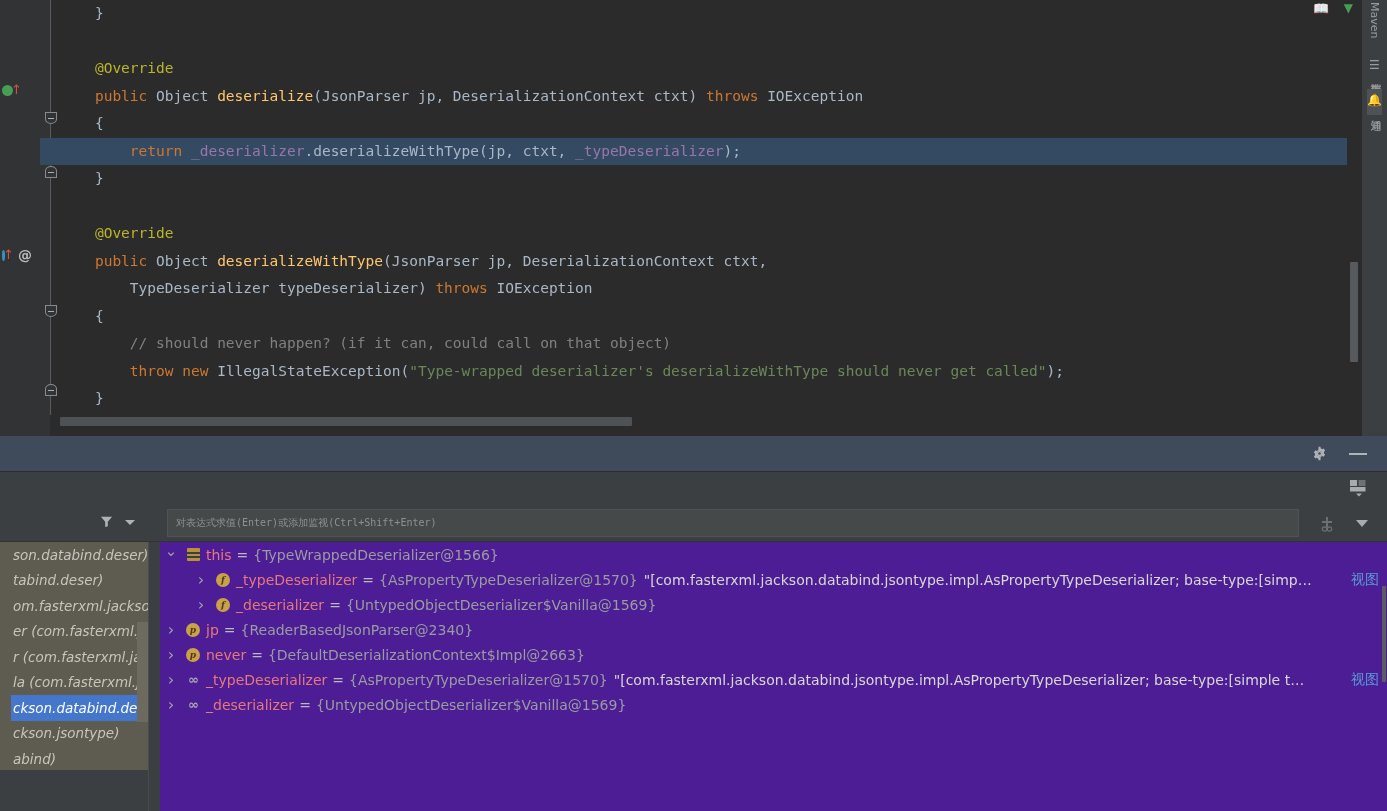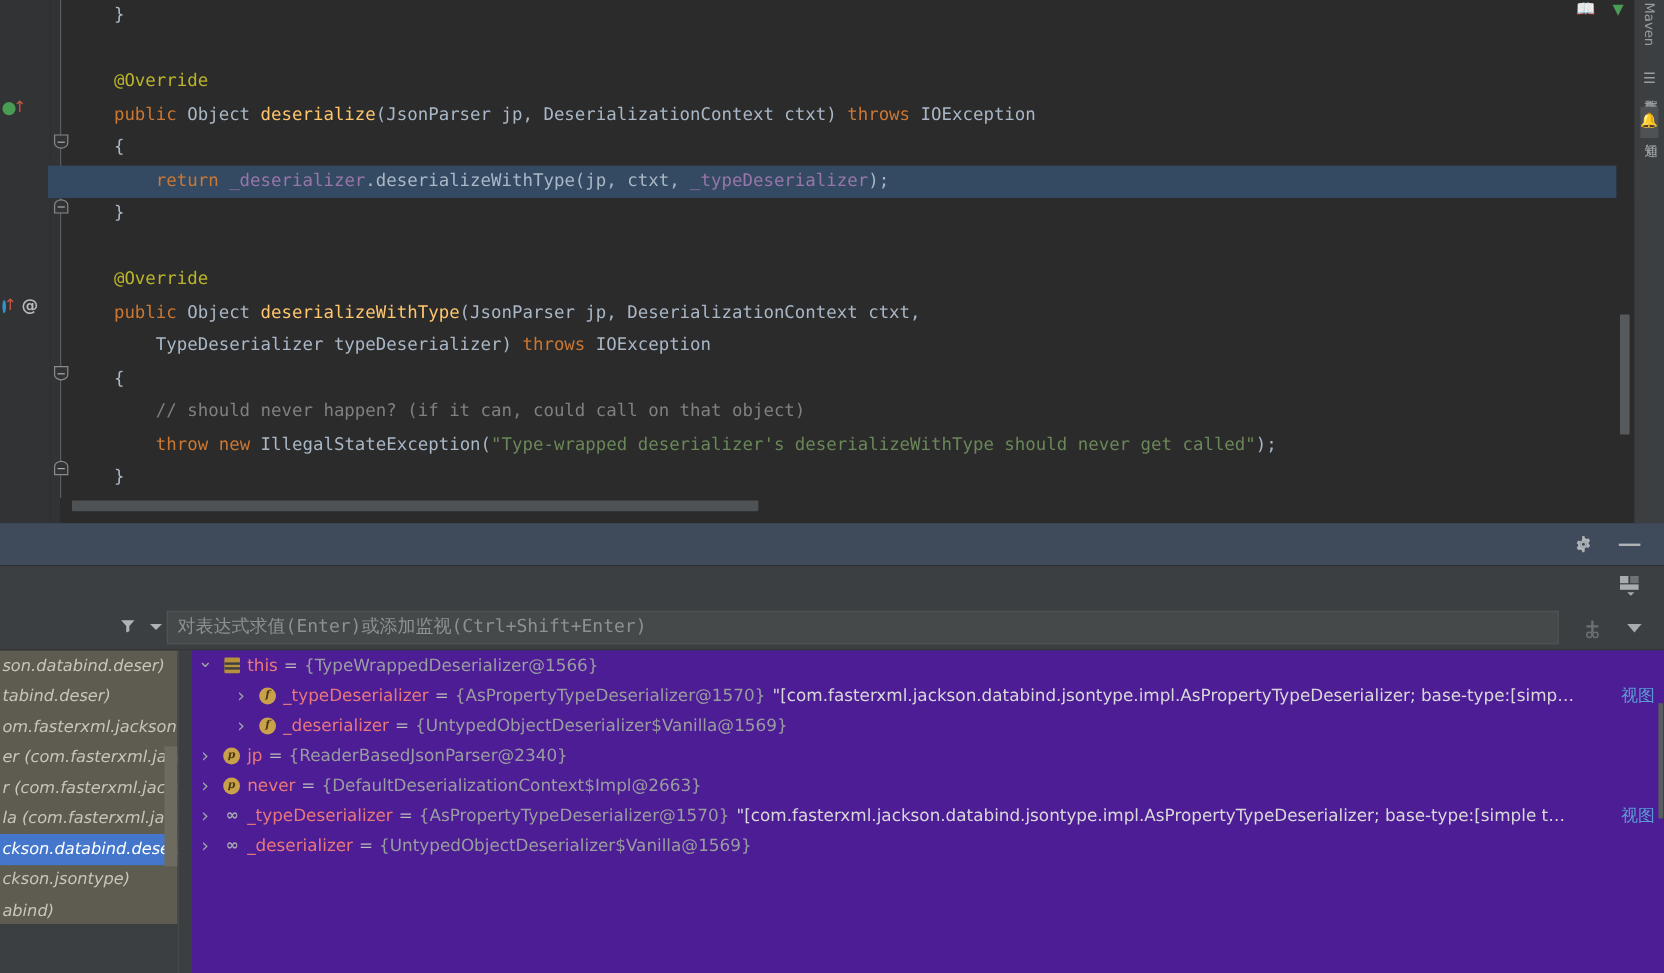--- a/index.html
+++ b/index.html
@@ -137,25 +137,25 @@
   .watch-toolbar {
     position: absolute; left: 0; top: 504px; width: 1387px; height: 38px;
     background: #3c3f41; display: flex; align-items: center;
     border-bottom: 1px solid #323232;
   }
   .filter-group { display: flex; align-items: center; gap: 12px; margin-left: 100px; }
   .funnel { width: 13px; height: 13px; }
   .caret-dn { width: 0; height: 0; border-left: 5px solid transparent;
     border-right: 5px solid transparent; border-top: 5px solid #b0b3b6; }
   .expr-input {
-    margin-left: 4px; flex: 1; height: 28px; background: #45494a;
+    margin-left: 32px; flex: 1; height: 28px; background: #45494a;
     border: 1px solid #4f5355; display: flex; align-items: center;
     padding: 0 8px; color: #8e9193;
     font-family: "DejaVu Sans Mono", "Liberation Mono", monospace;
-    font-size: 15px;
+    font-size: 10px;
   }
   .toolbar-right { display: flex; align-items: center; gap: 20px; padding: 0 18px; }
   .addwatch { position: relative; width: 18px; height: 18px; color: #5c6063; }
 
   
   .vars-panel {
     position: absolute; left: 160px; top: 542px; right: 0; bottom: 0;
     background: #4c1d95; overflow: hidden;
   }
   .var-row {
@@ -201,20 +201,21 @@
   }
 
   
   .frames-panel {
     position: absolute; left: 0; top: 542px; width: 160px; bottom: 0;
     background: #3c3f41; overflow: hidden;
   }
   .frames-inner {
     position: absolute; left: 0; top: 0; width: 148px; height: 228px;
     background: #5e5b51;
+    padding-left: 11px;
   }
   .frame-row {
     height: 25.5px; display: flex; align-items: center;
     font-size: 13.5px; color: #c8c5bd; font-style: italic;
     white-space: nowrap; padding-left: 2px; overflow: hidden;
   }
   .frame-row.sel { background: #4477cc; color: #ffffff; }
   .frames-scroll {
     position: absolute; left: 137px; top: 80px; width: 11px; height: 100px;
     background: #6d6a60;

